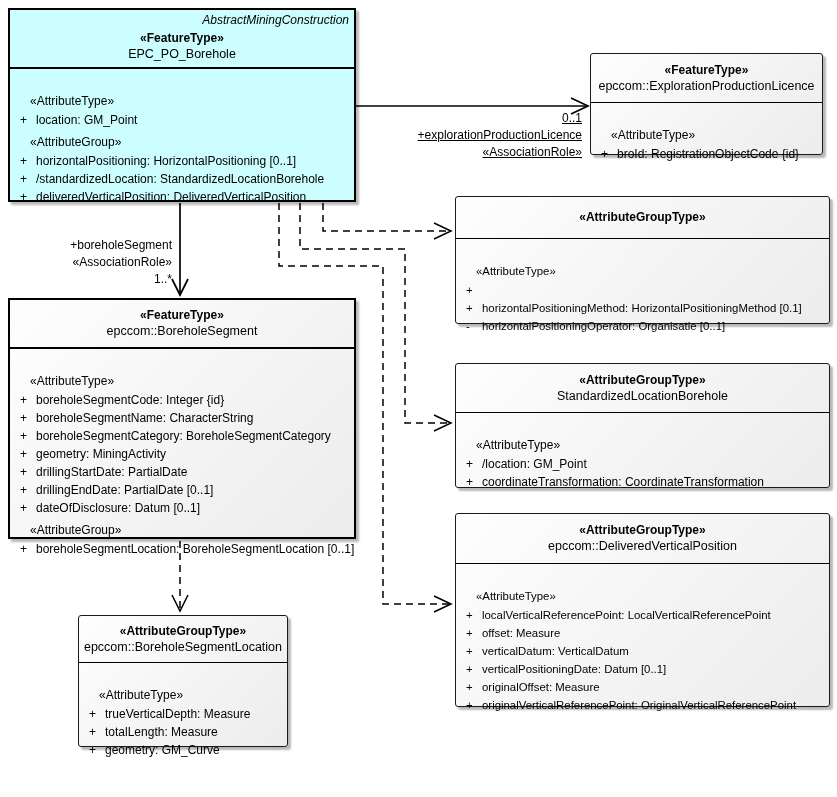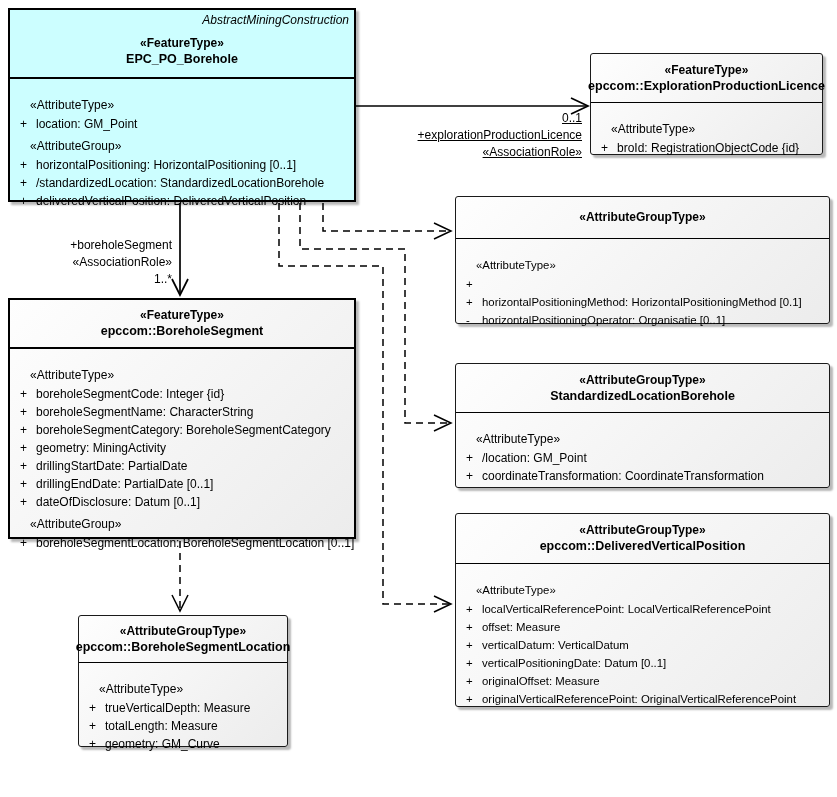--- a/index.html
+++ b/index.html
@@ -10,22 +10,22 @@
   }
   .uml-box { position:absolute; box-sizing:border-box; background:linear-gradient(135deg,#FEFEFE 0%,#ECECEC 100%);
     border:1px solid #1a1a1a; border-radius:3px; box-shadow:3px 3px 2px rgba(0,0,0,0.28); }
   .uml-box.feature { border:2px solid #000; border-radius:0; }
   .uml-box.cyan { background:#CCFEFF; }
   .title { box-sizing:border-box; position:relative; display:flex; flex-direction:column;
     justify-content:center; align-items:center; border-bottom:1px solid #000; padding:1px 4px; }
   .feature > .title { border-bottom:2px solid #000; }
   .note { position:absolute; top:3px; right:5px; font-style:italic; font-size:12px; }
   .stereo { font-size:12px; line-height:15px;font-weight:bold; }
-  .cname { font-size:12.5px; font-weight:bold; line-height:16px; }
-  .attrs { padding-top:13px; font-size:12px; }
+  .cname { font-size:12.5px; font-weight:normal; line-height:16px; }
+  .attrs { padding-top:19px; font-size:12px; }
   .attrs.tight { font-size:11.4px; }
   .section-h { margin:4px 0 1px 20px; line-height:18px; }
   .attr-row { display:flex; line-height:18px; }
   .attr-row .vis { flex:none; width:26px; padding-left:10px; box-sizing:border-box; }
   .attr-row .txt { white-space:nowrap; }
   #wires { position:absolute; left:0; top:0; pointer-events:none; }
   .edge-labels { position:absolute; text-align:right; font-size:12px; line-height:17px; }
 </style>
 </head>
 <body>
@@ -47,21 +47,21 @@
     <path d="M 434 415 L 451 423 L 434 431" stroke="#000" stroke-width="1.5" fill="none"></path>
 
     <path d="M 279 203 L 279 266 L 383 266 L 383 604 L 449 604" stroke="#000" stroke-width="1.5" fill="none" stroke-dasharray="7 5"></path>
     <path d="M 434 596 L 451 604 L 434 612" stroke="#000" stroke-width="1.5" fill="none"></path>
 
     <path d="M 180 541 L 180 609" stroke="#000" stroke-width="1.5" fill="none" stroke-dasharray="7 5"></path>
     <path d="M 172 595 L 180 611 L 188 595" stroke="#000" stroke-width="1.5" fill="none"></path>
   </svg>
 
   <div class="uml-box feature cyan" style="left:8px; top:8px; width:348px; height:194px;">
-    <div class="title" style="height:69px; padding-top:16px;">
+    <div class="title" style="height:59px; padding-top:16px;">
       <div class="note">AbstractMiningConstruction</div>
       <div class="stereo">«FeatureType»</div>
       <div class="cname">EPC_PO_Borehole</div>
     </div>
     <div class="attrs">
         <div class="section-h">«AttributeType»</div>
         <div class="attr-row">
           <span class="vis">+</span>
           <span class="txt">location: GM_Point</span>
         </div>

